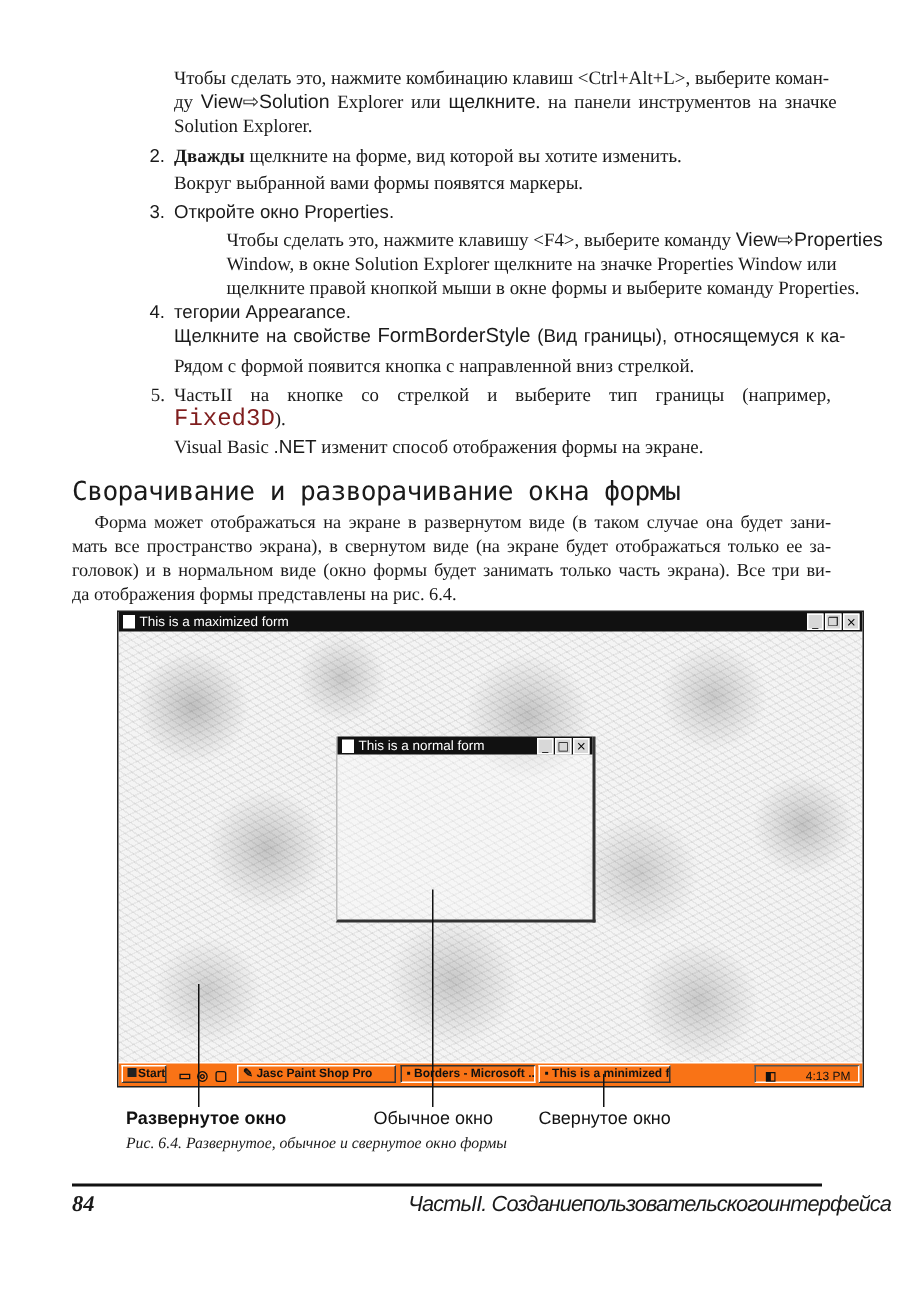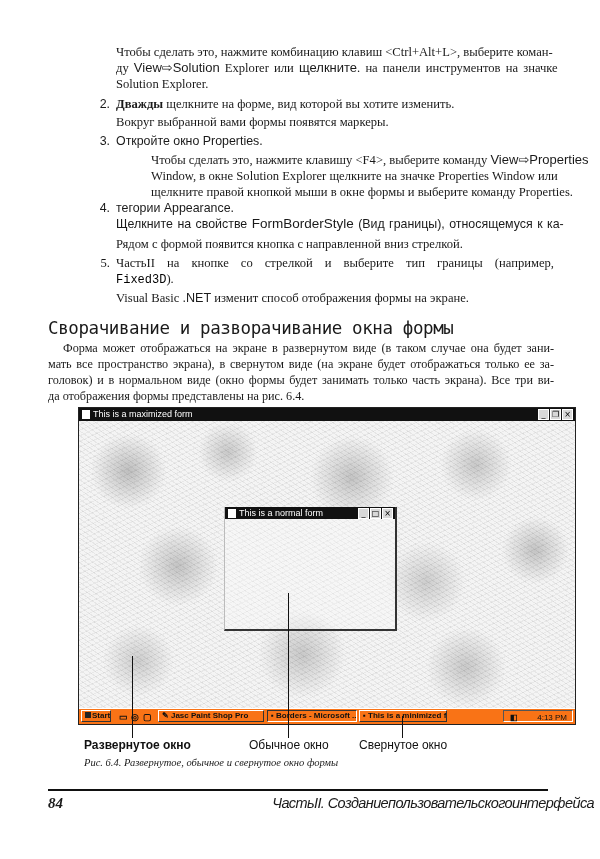--- a/index.html
+++ b/index.html
@@ -33,21 +33,21 @@
         radial-gradient(circle at 78% 82%, rgba(0,0,0,0.18) 0, rgba(0,0,0,0) 40px),
         repeating-linear-gradient(35deg, rgba(0,0,0,0.06) 0 1px, rgba(0,0,0,0) 1px 4px),
         repeating-linear-gradient(-25deg, rgba(0,0,0,0.05) 0 1px, rgba(0,0,0,0) 1px 5px);
     }
     .titlebar { position: absolute; left: 0; right: 0; top: 0; height: 13px; background: #111; color: #fff; font-family: "Liberation Sans", sans-serif; font-size: 9px; line-height: 13px; }
     .titlebar .title { position: absolute; left: 14px; top: 0; white-space: nowrap; }
     .titlebar .appicon { position: absolute; left: 3px; top: 2px; width: 8px; height: 9px; background: #fff; }
     .winbtns { position: absolute; top: 1px; right: 2px; height: 11px; display: flex; gap: 1px; }
     .winbtn { width: 11px; height: 11px; background: #d8d8d8; border: 1px solid #fff; box-sizing: border-box; position: relative; color: #000; font-size: 8px; line-height: 9px; text-align: center; font-family: "DejaVu Sans", sans-serif; }
 
-    .normal-form { position: absolute; left: 145px; top: 83px; width: 170px; height: 122px; border-right: 2px solid #333; border-bottom: 2px solid #333; border-left: 1px solid #bbb; background: rgba(250,250,250,0.35); margin-top: 16px; }
+    .normal-form { position: absolute; left: 145px; top: 83px; width: 170px; height: 122px; border-right: 2px solid #333; border-bottom: 2px solid #333; border-left: 1px solid #bbb; background: rgba(250,250,250,0.35); }
     .normal-form .titlebar { height: 12px; line-height: 12px; font-size: 9px; }
 
     .taskbar { position: absolute; left: 0; right: 0; bottom: 0; height: 15px; background: #f97316; border-top: 1px solid #fff; font-family: "Liberation Sans", sans-serif; font-size: 8px; line-height: 13px; font-weight: bold; color: #111; }
     .tb-item { position: absolute; top: 1px; height: 12px; border: 1px solid #333; border-top-color: #fff; border-left-color: #fff; box-sizing: border-box; padding: 0 3px; white-space: nowrap; overflow: hidden; line-height: 10px; }
     .tb-item.pressed { border-color: #333; border-right-color: #fff; border-bottom-color: #fff; }
     .tb-tray { position: absolute; right: 2px; top: 1px; height: 12px; width: 70px; border: 1px solid #fff; border-top-color: #555; border-left-color: #555; box-sizing: border-box; }
 
     .callout { position: absolute; width: 1px; background: #111; }
     .label { position: absolute; font-family: "Liberation Sans", sans-serif; font-size: 12px; color: #111; white-space: nowrap; }
 
@@ -92,21 +92,21 @@
   <div style="margin-left:22px; white-space:nowrap; word-spacing:1px;">
     <span>Щелкните на свойстве </span><span style="font-size:13.5px;">FormBorderStyle</span><span> (Вид границы), относящемуся к ка-</span>
   </div>
 </div>
 <div class="abs para" style="left:116px; top:236px; width:437px;">Рядом с формой появится кнопка с направленной вниз стрелкой.</div>
 
 <div class="abs" style="left:94px; top:255px; width:460px;">
   <span class="num para" style="left:0;">5.</span>
   <div class="para" style="margin-left:22px; text-align:justify; text-align-last:justify; word-spacing:4px;">ЧастьII на кнопке со стрелкой и выберите тип границы (например,</div>
   <div class="para" style="margin-left:22px;">
-    <span class="mono" style="font-size:12px; color:#000000;">Fixed3D</span><span>).</span>
+    <span class="mono" style="font-size:16px; color:#7f1d1d;">Fixed3D</span><span>).</span>
   </div>
 </div>
 <div class="abs para" style="left:116px; top:290px; width:437px;">
   <span>Visual Basic </span><span class="sans">.NET</span><span> изменит способ отображения формы на экране.</span>
 </div>
 
 <div class="abs heading" style="left:48px; top:318px; white-space:nowrap;">Сворачивание и разворачивание окна формы</div>
 
 <div class="abs para" style="left:48px; top:340px; width:506px; font-size:12.2px;">
   <div style="text-indent:15px; text-align-last:justify;">Форма может отображаться на экране в развернутом виде (в таком случае она будет зани-</div>

